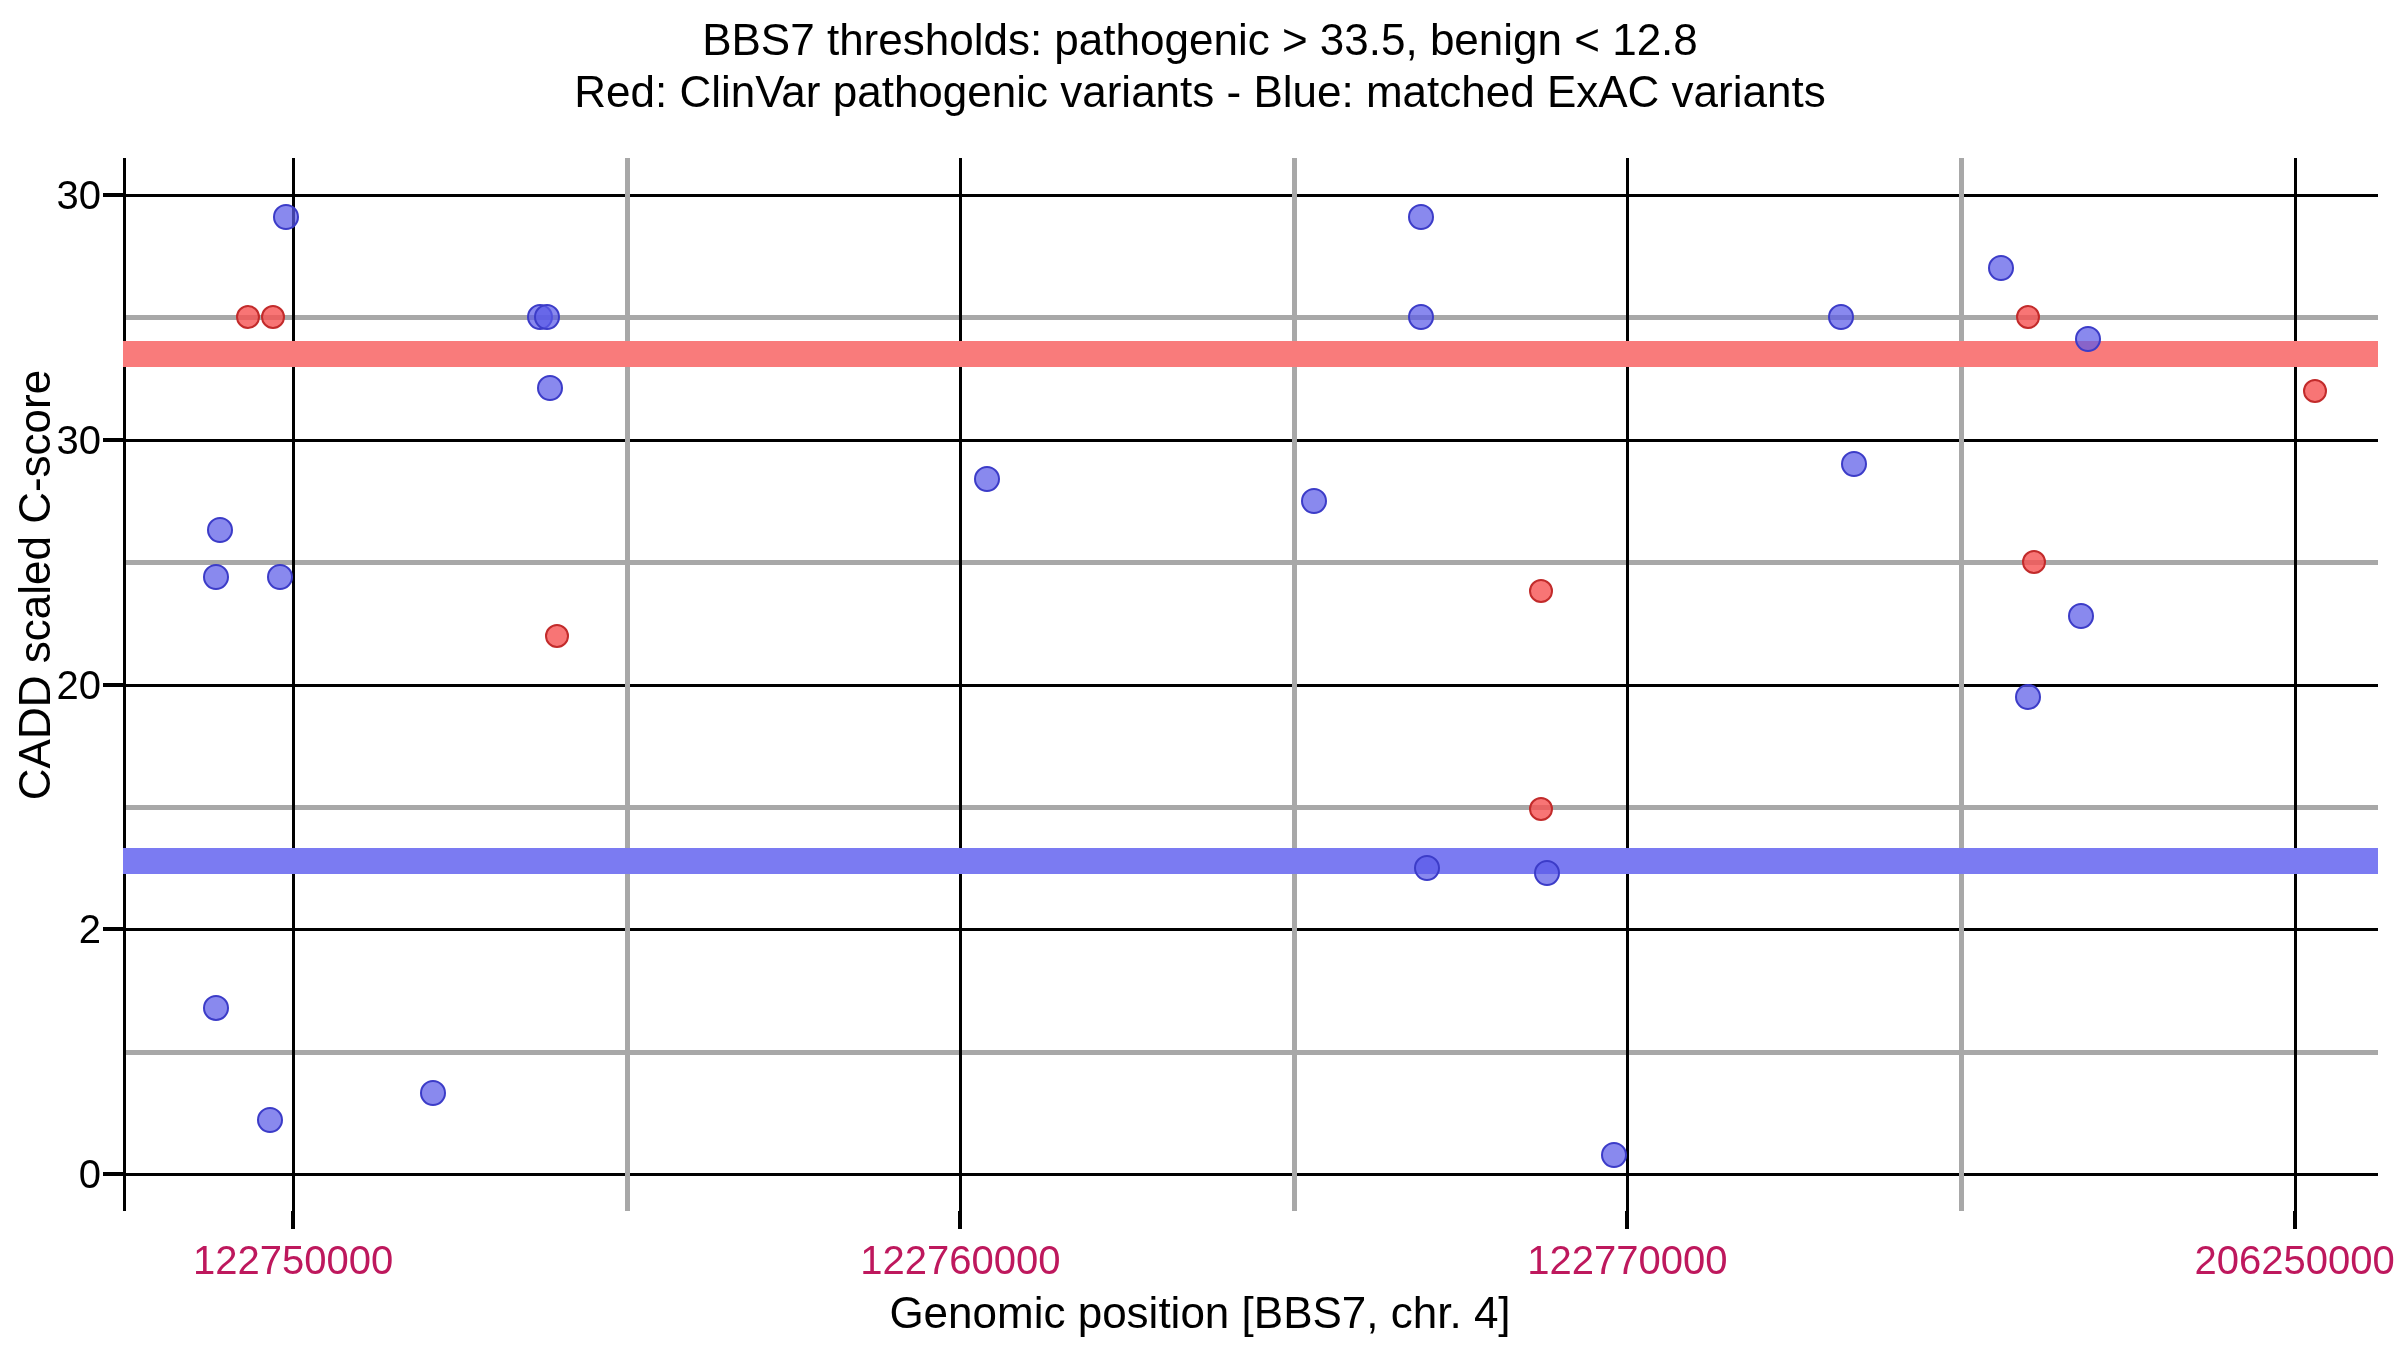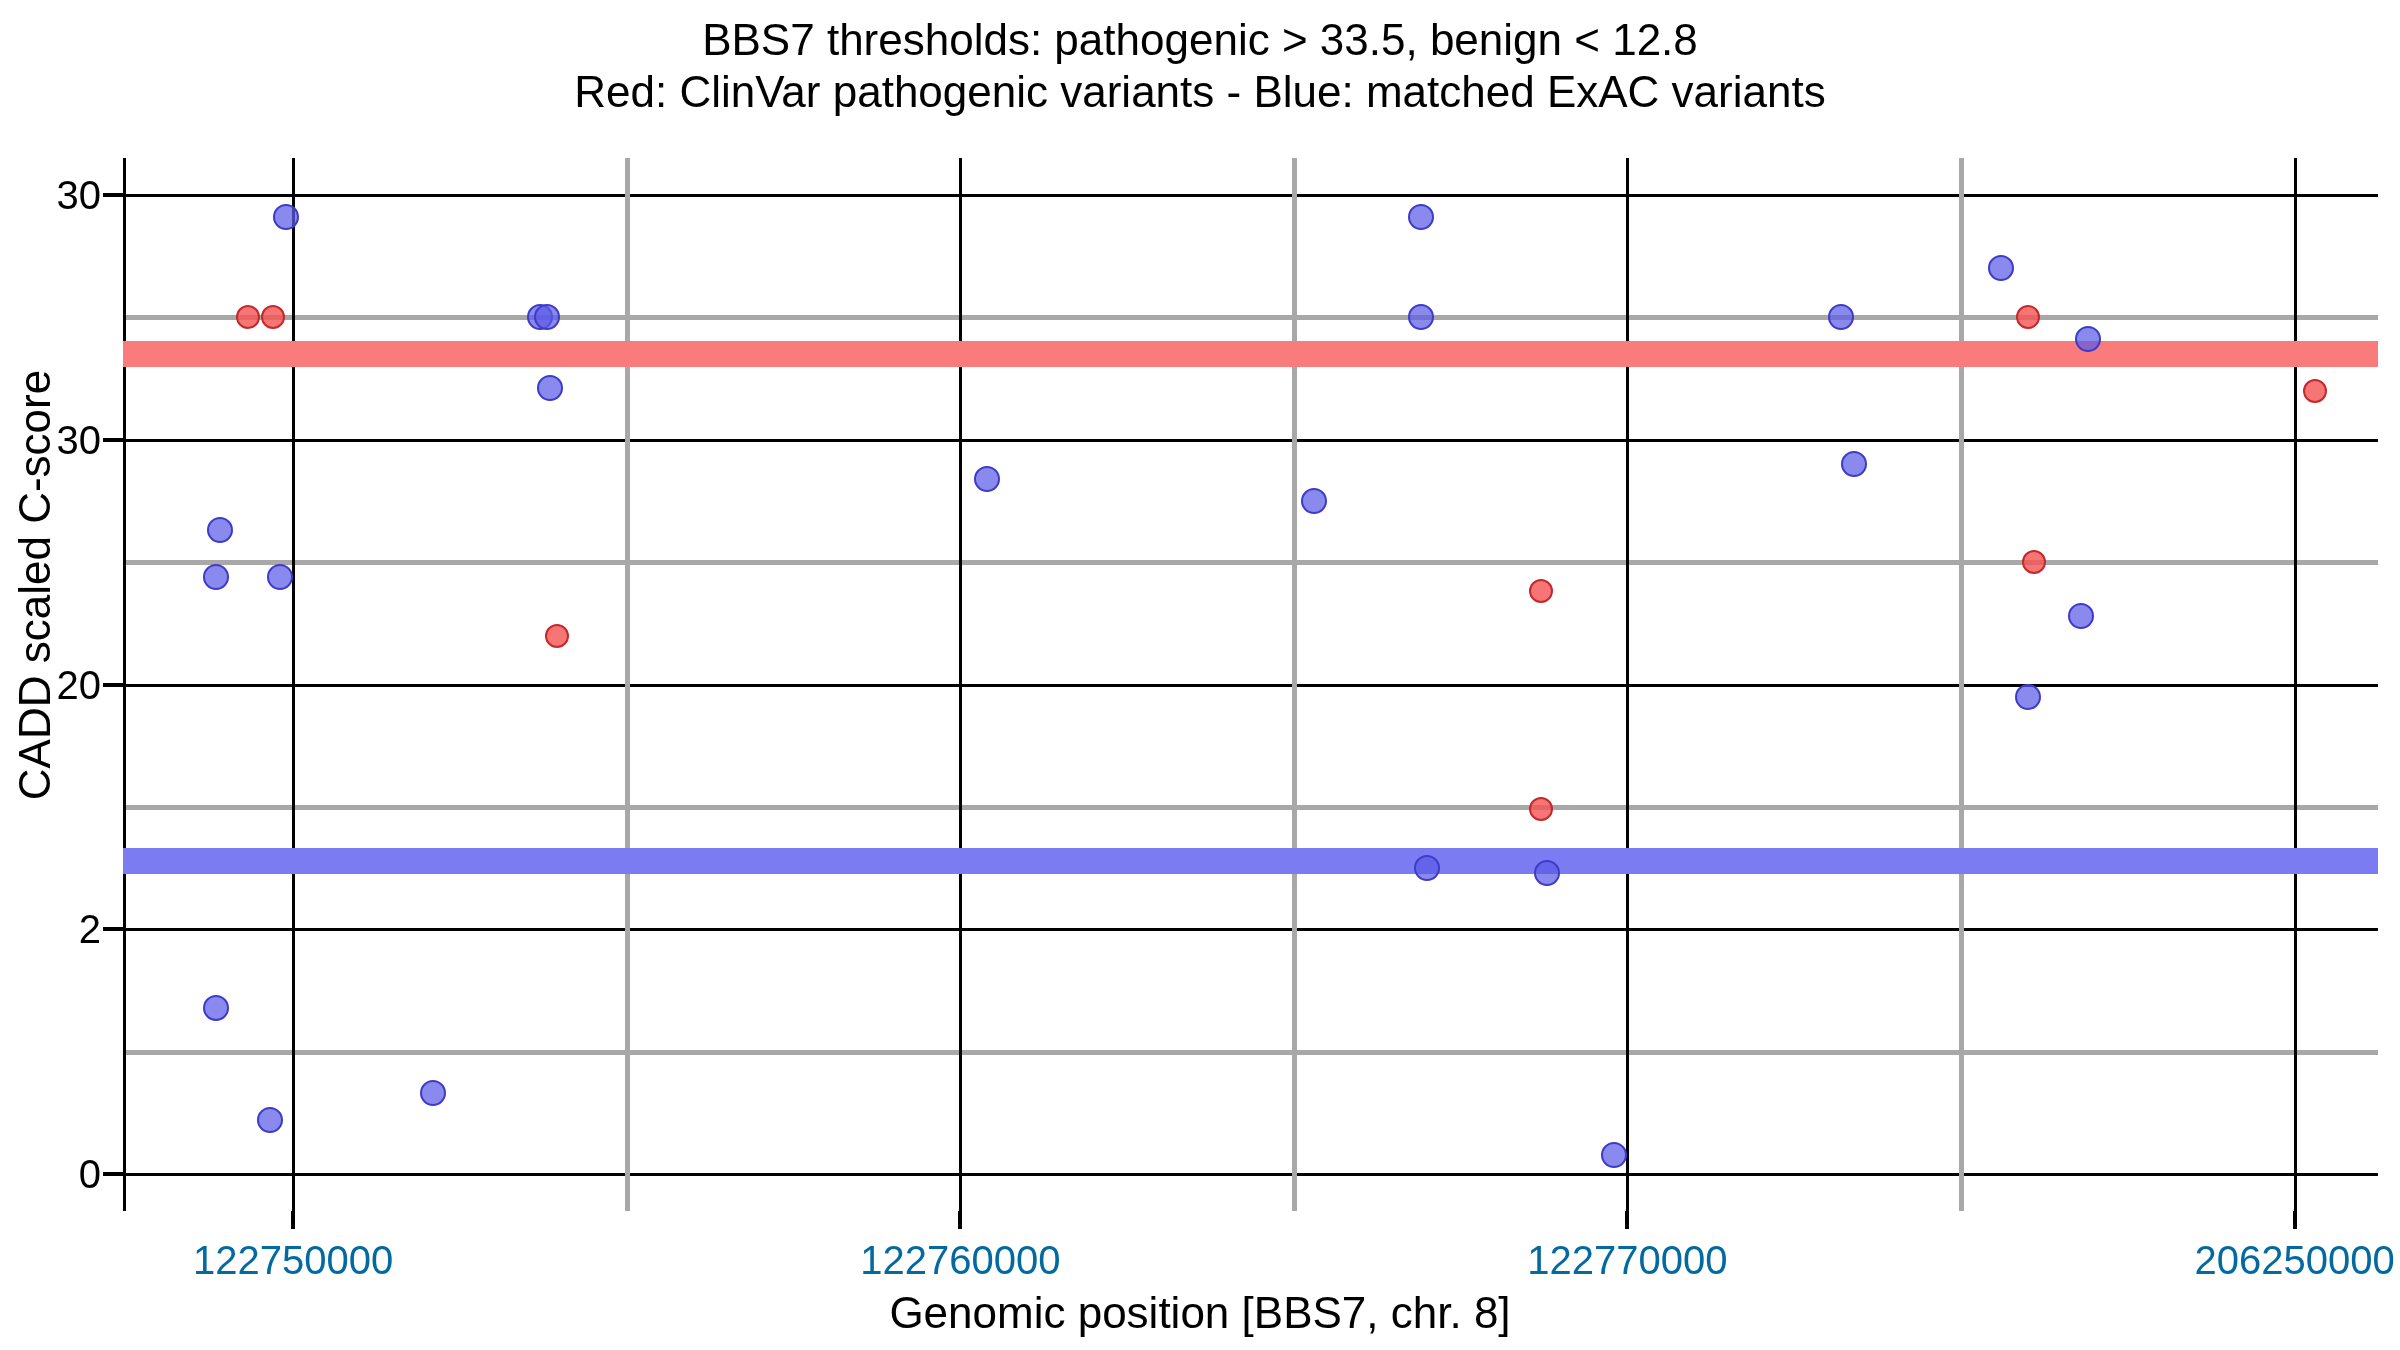--- a/index.html
+++ b/index.html
@@ -14,21 +14,21 @@
   .tickline-h{position:absolute;height:3px;background:#000;left:0;width:2255px;}
   .tickline-v{position:absolute;width:3px;background:#000;top:0;height:1056px;}
 
   .band{position:absolute;left:0;width:2255px;height:26px;}
   .band-path{background:#f97b7b;}
   .band-benign{background:#7b7bf2;}
 
   .ytick-label{position:absolute;right:0;font-size:40px;color:#000;text-align:right;
       transform:translateY(-50%);white-space:nowrap;}
   .ytick-mark{position:absolute;width:20px;height:4px;background:#000;transform:translateY(-50%);}
-  .xtick-label{position:absolute;top:1238px;font-size:40px;color:#0369a1;
+  .xtick-label{position:absolute;top:1238px;font-size:40px;color:#be185d;
       transform:translateX(-50%);white-space:nowrap;text-align:right;}
   .xtick-mark{position:absolute;top:1211px;width:4px;height:18px;background:#000;
       transform:translateX(-50%);}
 
   .ylabel{position:absolute;left:-345px;top:560px;width:760px;text-align:center;
       font-size:44px;color:#000;transform:rotate(-90deg);white-space:nowrap;}
   .xlabel{position:absolute;left:0;top:1288px;width:2400px;text-align:center;
       font-size:44px;color:#000;white-space:nowrap;}
 
   .pt{position:absolute;border-radius:50%;transform:translate(-50%,-50%);box-sizing:border-box;}
@@ -112,14 +112,14 @@
       <div class="pt blue" style="width: 26px; height: 26px; left: 1614.1px; top: 1154.68px;"></div>
       <div class="pt blue" style="width: 26px; height: 26px; left: 1840.94px; top: 317.174px;"></div>
       <div class="pt blue" style="width: 26px; height: 26px; left: 1854.28px; top: 464.105px;"></div>
       <div class="pt blue" style="width: 26px; height: 26px; left: 2001.05px; top: 268.198px;"></div>
       <div class="pt blue" style="width: 26px; height: 26px; left: 2087.79px; top: 339.214px;"></div>
       <div class="pt blue" style="width: 26px; height: 26px; left: 2081.11px; top: 615.933px;"></div>
       <div class="pt blue" style="width: 26px; height: 26px; left: 2027.74px; top: 696.744px;"></div>
     </div>
 
   <div class="ylabel">CADD scaled C-score</div>
-  <div class="xlabel">Genomic position [BBS7, chr. 8]</div>
+  <div class="xlabel">Genomic position [BBS7, chr. 4]</div>
 </div>
 
 </body></html>

